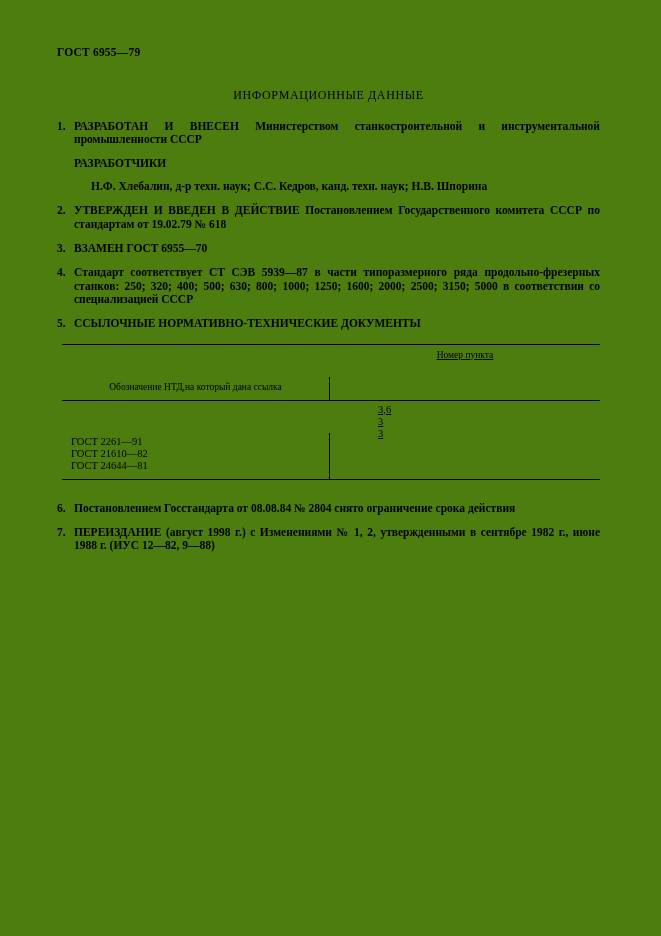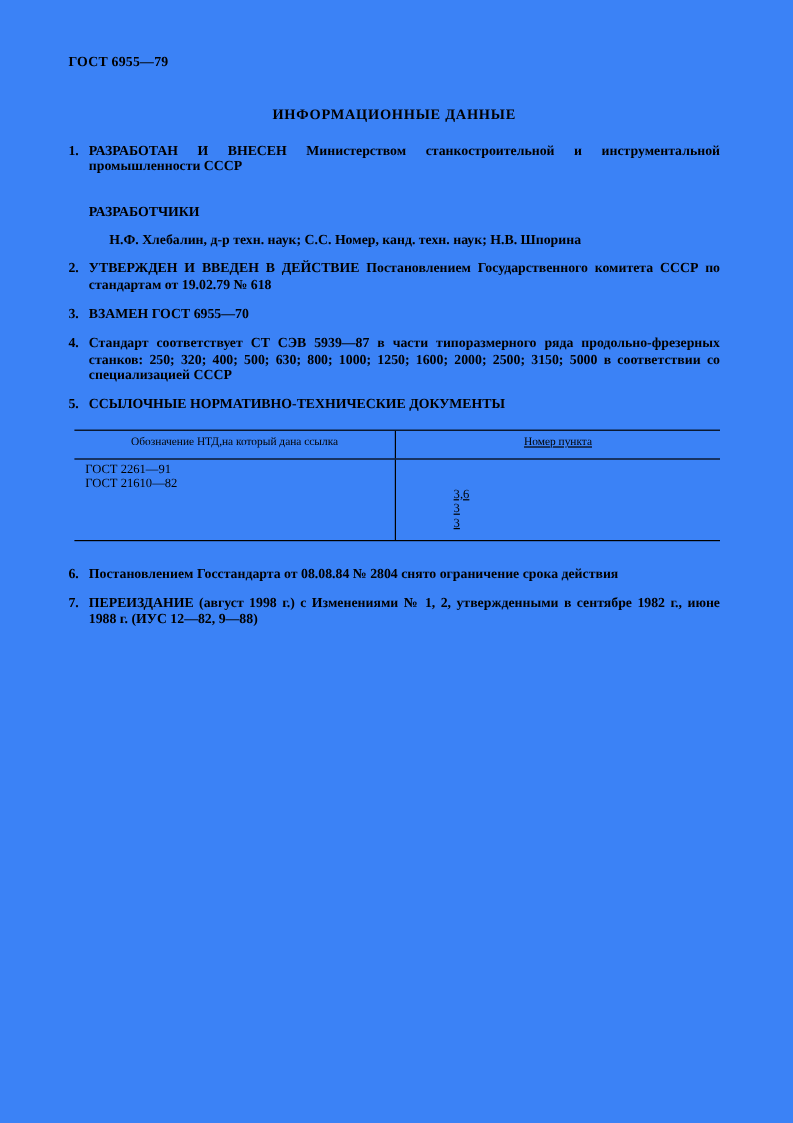--- a/index.html
+++ b/index.html
@@ -4,93 +4,93 @@
 <style>
   html, body {
     margin: 0;
     padding: 0;
     background: #ffffff;
   }
   .page {
     position: relative;
     width: 661px;
     height: 936px;
-    background: #3b82f6;
+    background: #4d7c0f;
     color: #000000;
     font-family: "Liberation Serif", "DejaVu Serif", serif;
     box-sizing: border-box;
     padding: 46px 61px 0 57px;
     overflow: hidden;
   }
   .doc-number {
     font-size: 11.5px;
     font-weight: bold;
     letter-spacing: 0.2px;
   }
   .page-title {
     margin-top: 30px;
     text-align: center;
     font-size: 12px;
-    font-weight: bold;
+    font-weight: normal;
     letter-spacing: 0.6px;
   }
   .list { margin-top: 17px; }
   .item {
     display: flex;
     font-size: 11.5px;
     font-weight: bold;
     line-height: 1.16;
     margin-bottom: 11px;
   }
   .item-num { flex: none; width: 17px; }
   .item-body { flex: 1; text-align: justify; }
-  .sub-heading { margin-top: 24px; text-align: left; }
+  .sub-heading { margin-top: 10px; text-align: left; }
   .developers { margin-top: 10px; margin-left: 17px; text-align: left; }
   .regular { font-weight: bold; }
 
   .ref-table {
     margin: 13px 0 0 5px;
     width: 538px;
     border-top: 1px solid #000;
     border-bottom: 1px solid #000;
     font-weight: normal;
   }
   .ref-head { display: flex; border-bottom: 1px solid #000; }
-  .cell-l { width: 268px; border-right: 1px solid #000; box-sizing: border-box; }
+  .cell-l { width: 268px; border-right: 1px solid #000; box-sizing: border-box; margin-top: 32px; }
   .cell-r { flex: 1; box-sizing: border-box; text-decoration: underline; }
   .ref-head .hcell {
     font-size: 9.5px;
     text-align: center;
     padding: 5px 4px 8px;
   }
   .ref-body { display: flex; }
   .ref-body .bcell { font-size: 10.5px; padding-top: 3px; padding-bottom: 6px; }
   .ref-body .cell-l { padding-left: 9px; }
-  .ref-body .cell-r { padding-left: 48px; margin-top: 21px; }
+  .ref-body .cell-r { padding-left: 48px; }
   .ref-line { line-height: 1.18; }
 
   .after-table { margin-top: 22px; }
 </style>
 </head>
 <body>
 
 <div class="page">
 
   <div class="doc-number">ГОСТ 6955—79</div>
 
   <div class="page-title">ИНФОРМАЦИОННЫЕ ДАННЫЕ</div>
 
   <div class="list">
 
     <div class="item">
       <div class="item-num">1.</div>
       <div class="item-body">
         <div>РАЗРАБОТАН И ВНЕСЕН Министерством станкостроительной и инструментальной промышленности СССР</div>
         <div class="sub-heading">РАЗРАБОТЧИКИ</div>
-        <div class="developers"><span>Н.Ф. Хлебалин,</span><span class="regular"> д-р техн. наук; </span><span>С.С. Номер,</span><span class="regular"> канд. техн. наук; </span><span>Н.В. Шпорина</span></div>
+        <div class="developers"><span>Н.Ф. Хлебалин,</span><span class="regular"> д-р техн. наук; </span><span>С.С. Кедров,</span><span class="regular"> канд. техн. наук; </span><span>Н.В. Шпорина</span></div>
       </div>
     </div>
 
     <div class="item">
       <div class="item-num">2.</div>
       <div class="item-body">УТВЕРЖДЕН И ВВЕДЕН В ДЕЙСТВИЕ Постановлением Государственного комитета СССР по стандартам от 19.02.79 № 618</div>
     </div>
 
     <div class="item">
       <div class="item-num">3.</div>
@@ -109,20 +109,21 @@
 
     <div class="ref-table">
       <div class="ref-head">
         <div class="hcell cell-l">Обозначение НТД,на который дана ссылка</div>
         <div class="hcell cell-r">Номер пункта</div>
       </div>
       <div class="ref-body">
         <div class="bcell cell-l">
           <div class="ref-line">ГОСТ 2261—91</div>
           <div class="ref-line">ГОСТ 21610—82</div>
+          <div class="ref-line">ГОСТ 24644—81</div>
         </div>
         <div class="bcell cell-r">
           <div class="ref-line">3,6</div>
           <div class="ref-line">3</div>
           <div class="ref-line">3</div>
         </div>
       </div>
     </div>
 
     <div class="item after-table">

